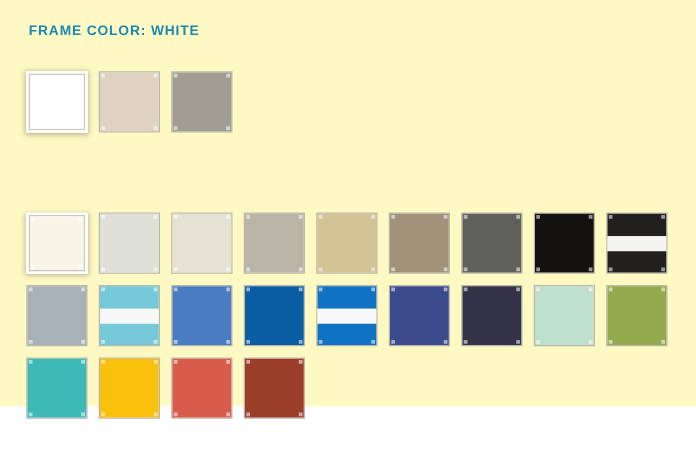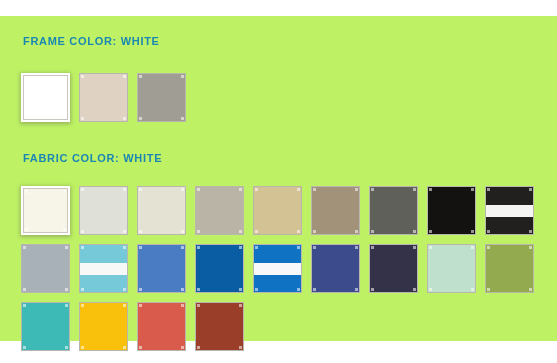--- a/index.html
+++ b/index.html
@@ -12,24 +12,24 @@
     width: 557px;
     height: 363px;
     font-family: "Liberation Sans", sans-serif;
     color: #1b87b3;
     overflow: hidden;
     position: relative;
   }
   .panel {
     position: absolute;
     left: 0;
-    top: 16px;
+    top: 0;
     width: 557px;
     height: 325px;
-    background: #bef264;
+    background: #fef9c3;
   }
   .section-title {
     font-size: 11px;
     font-weight: bold;
     letter-spacing: 0.7px;
     color: #1b87b3;
     text-transform: uppercase;
     white-space: nowrap;
   }
   #frame-title {
@@ -121,21 +121,20 @@
       </div>
       <div class="swatch">
         <span class="fill" style="background: rgb(160, 158, 148);"></span>
         <span class="corner c-tl"></span>
         <span class="corner c-tr"></span>
         <span class="corner c-bl"></span>
         <span class="corner c-br"></span>
       </div>
     </div>
 
-  <div class="section-title" id="fabric-title">FABRIC COLOR: WHITE</div>
 
   <div class="swatch-grid" id="fabric-grid">
       <div class="swatch selected">
         <span class="fill" style="background: rgb(247, 244, 232);"></span>
         <span class="corner c-tl"></span>
         <span class="corner c-tr"></span>
         <span class="corner c-bl"></span>
         <span class="corner c-br"></span>
       </div>
       <div class="swatch">

